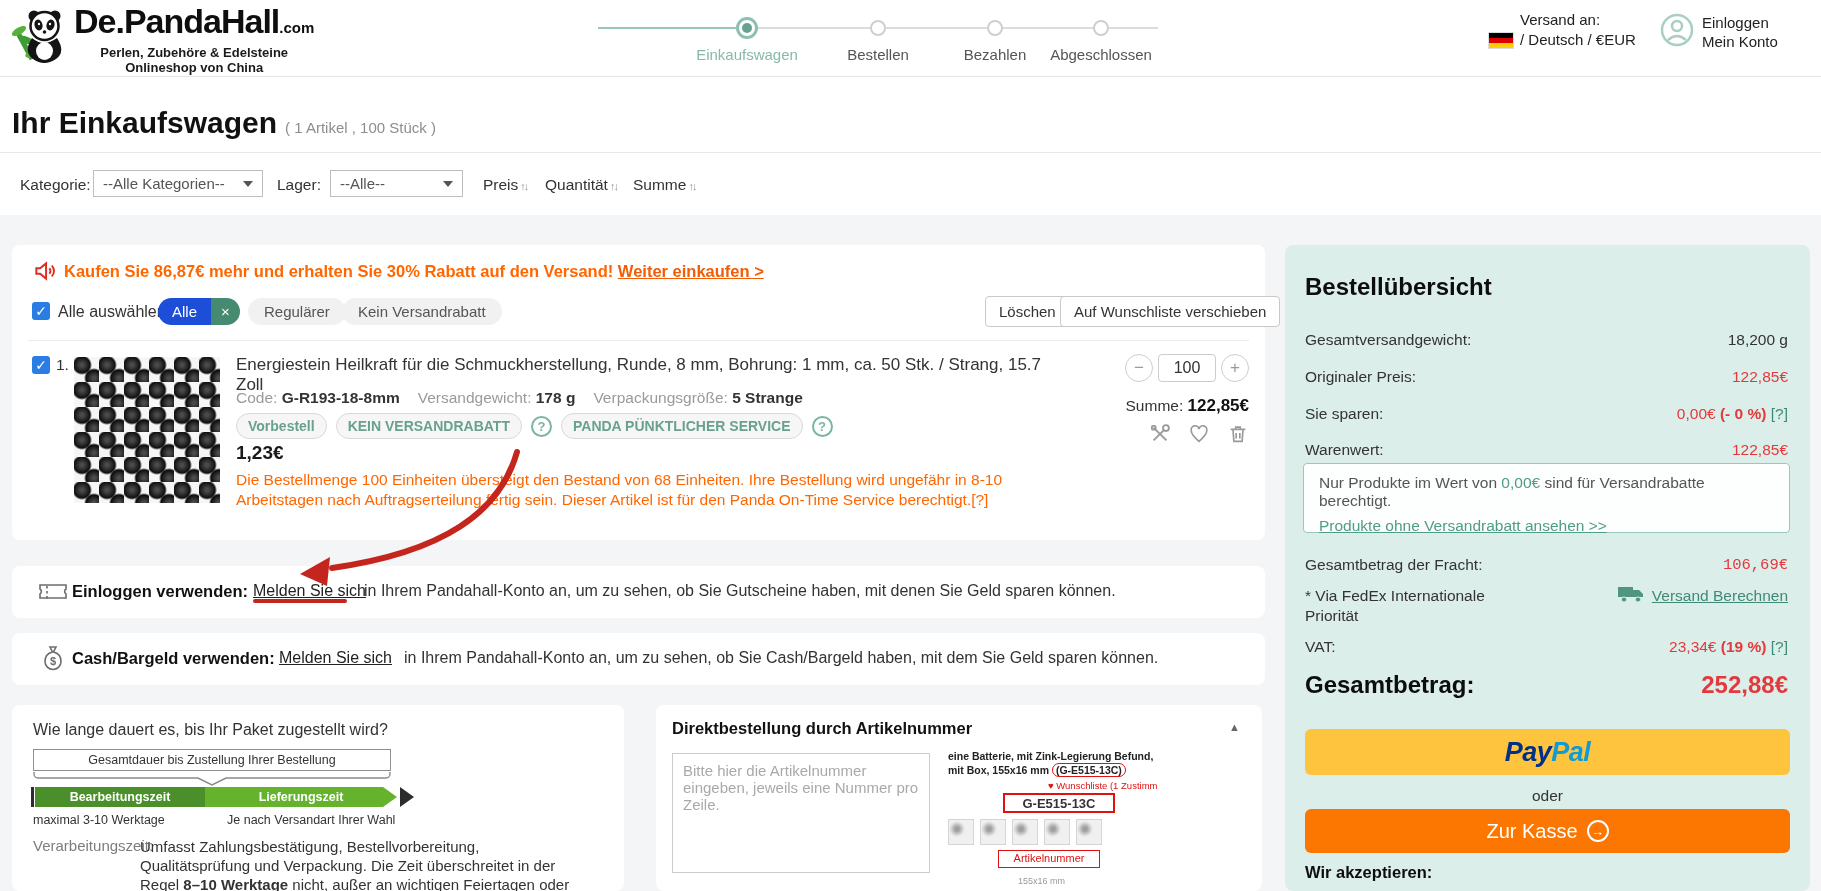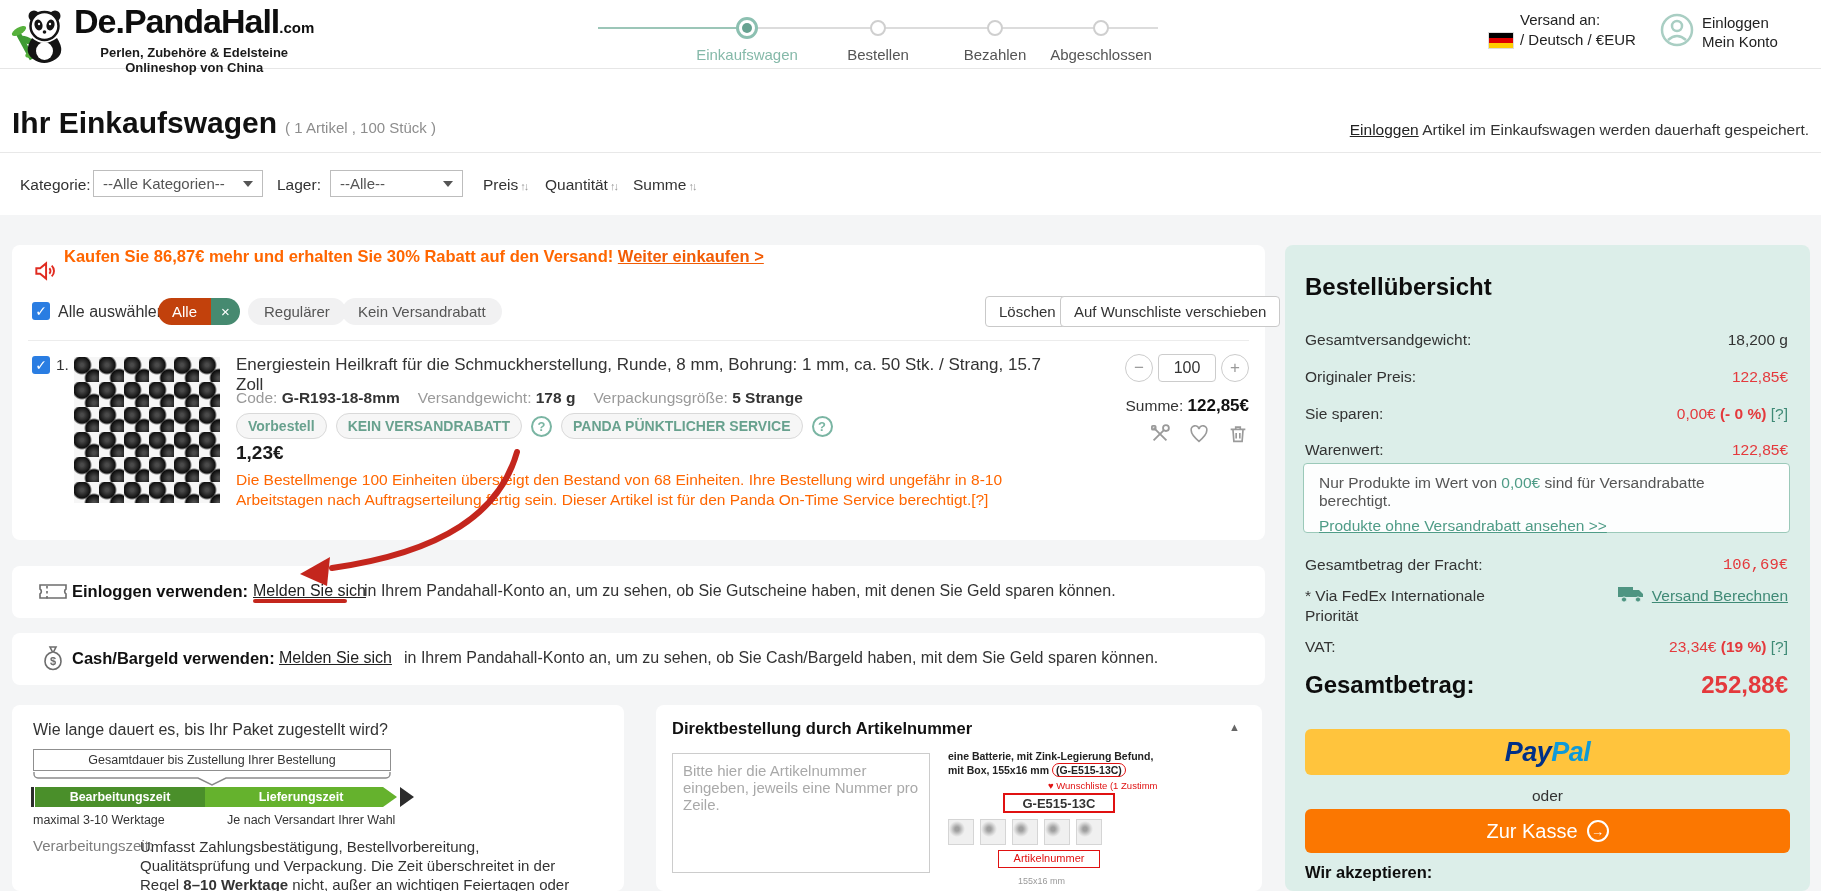--- a/index.html
+++ b/index.html
@@ -2,21 +2,21 @@
 <html><head>
 <meta charset="utf-8">
 <style>
   * { box-sizing: border-box; margin: 0; padding: 0; }
   html,body { width:1821px; height:891px; }
   body { font-family:"Liberation Sans","DejaVu Sans",sans-serif; background:#fff; color:#333; overflow:hidden; }
   .page { position:relative; width:1821px; height:891px; overflow:hidden; background:#fff; }
   .abs { position:absolute; }
 
   
-  .topbar { position:absolute; left:0; top:0; width:1821px; height:69px; background:#fff; border-bottom:1px solid #e6e6e6; z-index:5; }
+  .topbar { position:absolute; left:0; top:0; width:1821px; height:77px; background:#fff; border-bottom:1px solid #e6e6e6; z-index:5; }
   .logo { position:absolute; left:10px; top:4px; display:flex; align-items:center; cursor:pointer; }
   .logo-text { margin-left:2px; text-align:center; }
   .logo-name-row { font-weight:800; font-size:34px; color:#0e0e0e; letter-spacing:-1px; line-height:34px; }
   .logo-tld { font-size:15px; font-weight:700; letter-spacing:0; }
   .logo-sub { font-size:13px; font-weight:700; color:#1a1a1a; line-height:15px; }
 
   .steps { position:absolute; left:598px; top:8px; width:580px; height:58px; }
   .step-line { position:absolute; top:19px; height:2px; background:#dcdcdc; }
   .step-line.teal { background:#9cc6b8; }
   .step-dot { position:absolute; top:12px; width:16px; height:16px; border:2px solid #cfcfcf; border-radius:50%; background:#fff; transform:translateX(-50%); }
@@ -45,26 +45,26 @@
   .selectbox { position:absolute; top:8px; height:27px; border:1px solid #bdbdbd; background:#fff; display:flex; align-items:center; padding:0 9px; font-size:15px; color:#555; cursor:pointer; }
   .selectbox .caret { margin-left:auto; width:0; height:0; border-left:5px solid transparent; border-right:5px solid transparent; border-top:6px solid #555; }
   .sorter { position:absolute; top:14px; font-size:15.5px; color:#333; cursor:pointer; white-space:nowrap; }
   .sorticon { font-size:11px; color:#999; letter-spacing:-2px; margin-left:2px; }
 
   .main-bg { position:absolute; left:0; top:215px; width:1821px; height:676px; background:#f4f5f6; z-index:1; }
   .card { position:absolute; background:#fff; border-radius:8px; z-index:2; }
 
   
   .cart-card { left:12px; top:245px; width:1253px; height:295px; }
-  .promo-text { position:absolute; left:52px; top:2px; font-size:16.5px; font-weight:700; color:#ff6600; }
+  .promo-text { position:absolute; left:52px; top:17px; font-size:16.5px; font-weight:700; color:#ff6600; }
   .promo-text a { color:#f25c05; text-decoration:underline; cursor:pointer; }
   .cb { width:18px; height:18px; background:#2a7de2; border-radius:3px; color:#fff; font-size:14px; line-height:18px; text-align:center; cursor:pointer; }
   .selall-label { position:absolute; left:46px; top:58px; font-size:16px; color:#333; }
   .pill-all { position:absolute; left:146px; top:53px; display:inline-flex; border-radius:15px; overflow:hidden; color:#fff; font-size:15px; cursor:pointer; }
-  .pill-all .main { background:#c2410c; padding:5px 14px; }
+  .pill-all .main { background:#1d4ed8; padding:5px 14px; }
   .pill-all .x { background:#468a70; padding:5px 10px; }
   .pill { position:absolute; top:53px; background:#f1f1f2; border-radius:15px; padding:5px 16px; color:#555; font-size:15px; cursor:pointer; }
   .btn { position:absolute; top:51px; background:#fff; border:1px solid #c9c9c9; border-radius:4px; font-size:15px; color:#333; padding:6px 13px; cursor:pointer; white-space:nowrap; }
   .cart-div { position:absolute; left:16px; right:16px; top:95px; height:1px; background:#ececec; }
 
   .item-idx { position:absolute; left:44px; top:111px; font-size:15.5px; color:#333; }
   .bead-img { position:absolute; left:62px; top:112px; width:146px; height:146px; background-color:#f6f6f6; cursor:pointer;
     background-image:
       radial-gradient(circle at 8px 8px, #4a4a4a 1.5px, #101010 8px, transparent 10px),
       radial-gradient(circle at 20px 21px, #4a4a4a 1.5px, #0c0c0c 8px, transparent 10px);
@@ -219,23 +219,20 @@
       <span class="txt">
         <div>Einloggen</div>
         <div>Mein Konto</div>
       </span>
     </div>
   </header>
 
   <h1 class="page-title">
     <span>Ihr Einkaufswagen</span><span class="meta">( 1 Artikel , 100 Stück )</span>
   </h1>
-  <div class="save-note">
-    <a>Einloggen</a><span> Artikel im Einkaufswagen werden dauerhaft gespeichert.</span>
-  </div>
   <div class="divider1"></div>
 
   <div class="filters">
     <span class="flabel" style="left:20px;">Kategorie:</span>
     <div class="selectbox" style="left:93px;width:170px;">
       <span>--Alle Kategorien--</span>
       <span class="caret"></span>
     </div>
     <span class="flabel" style="left:277px;">Lager:</span>
     <div class="selectbox" style="left:330px;width:133px;">

